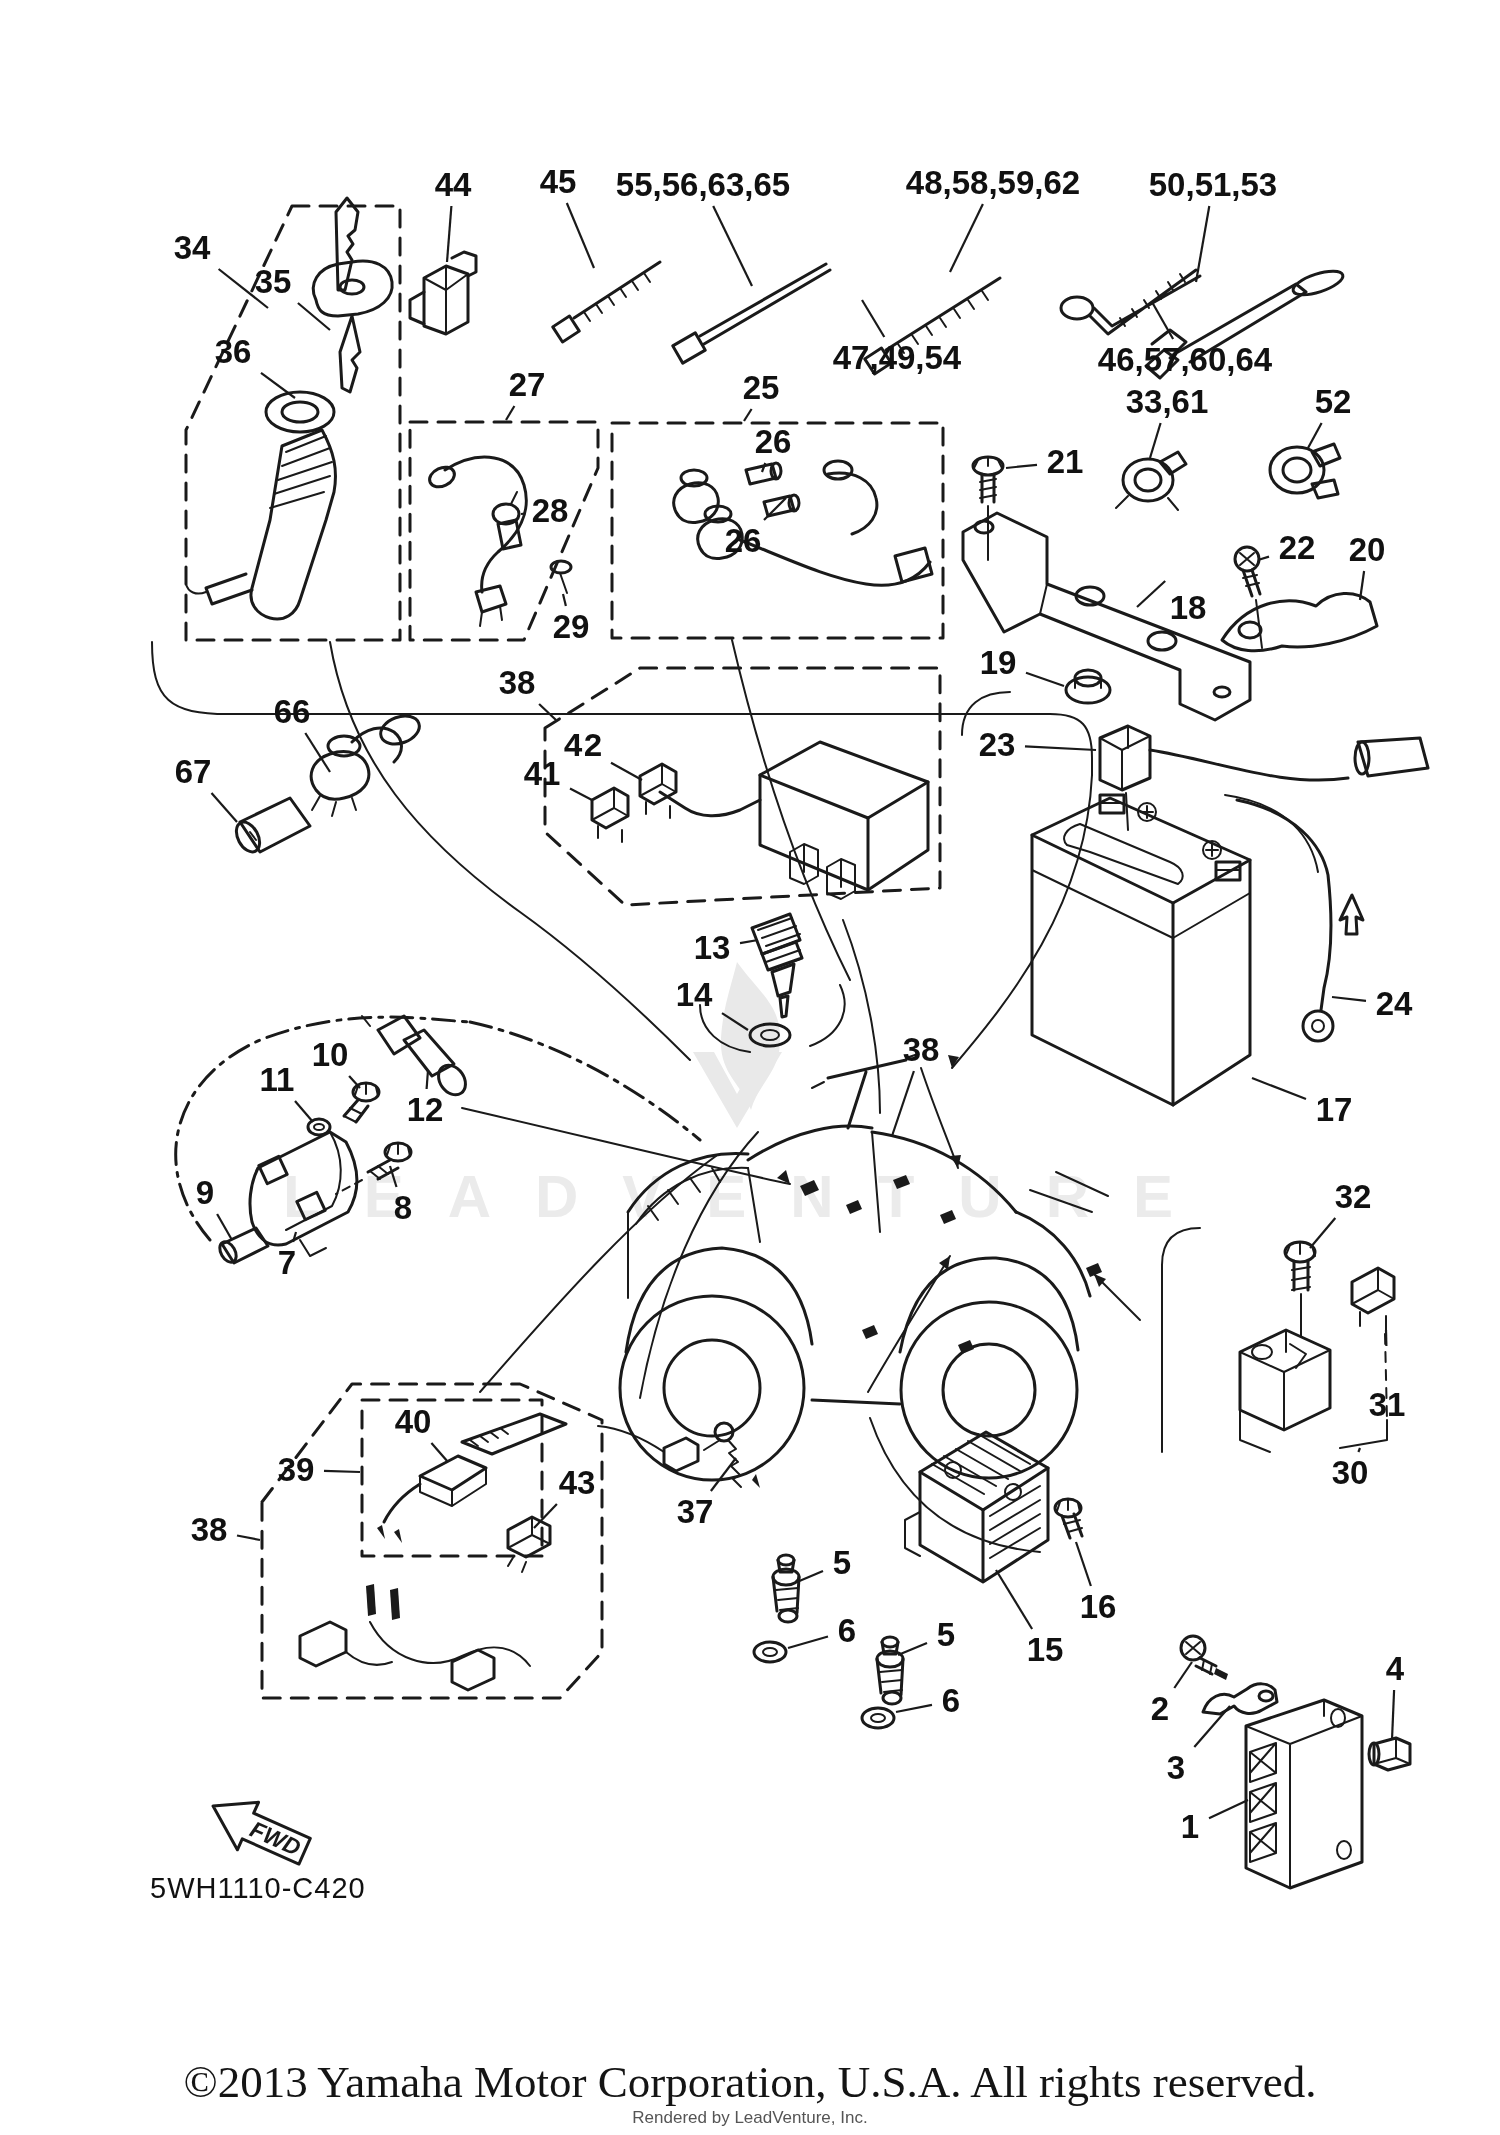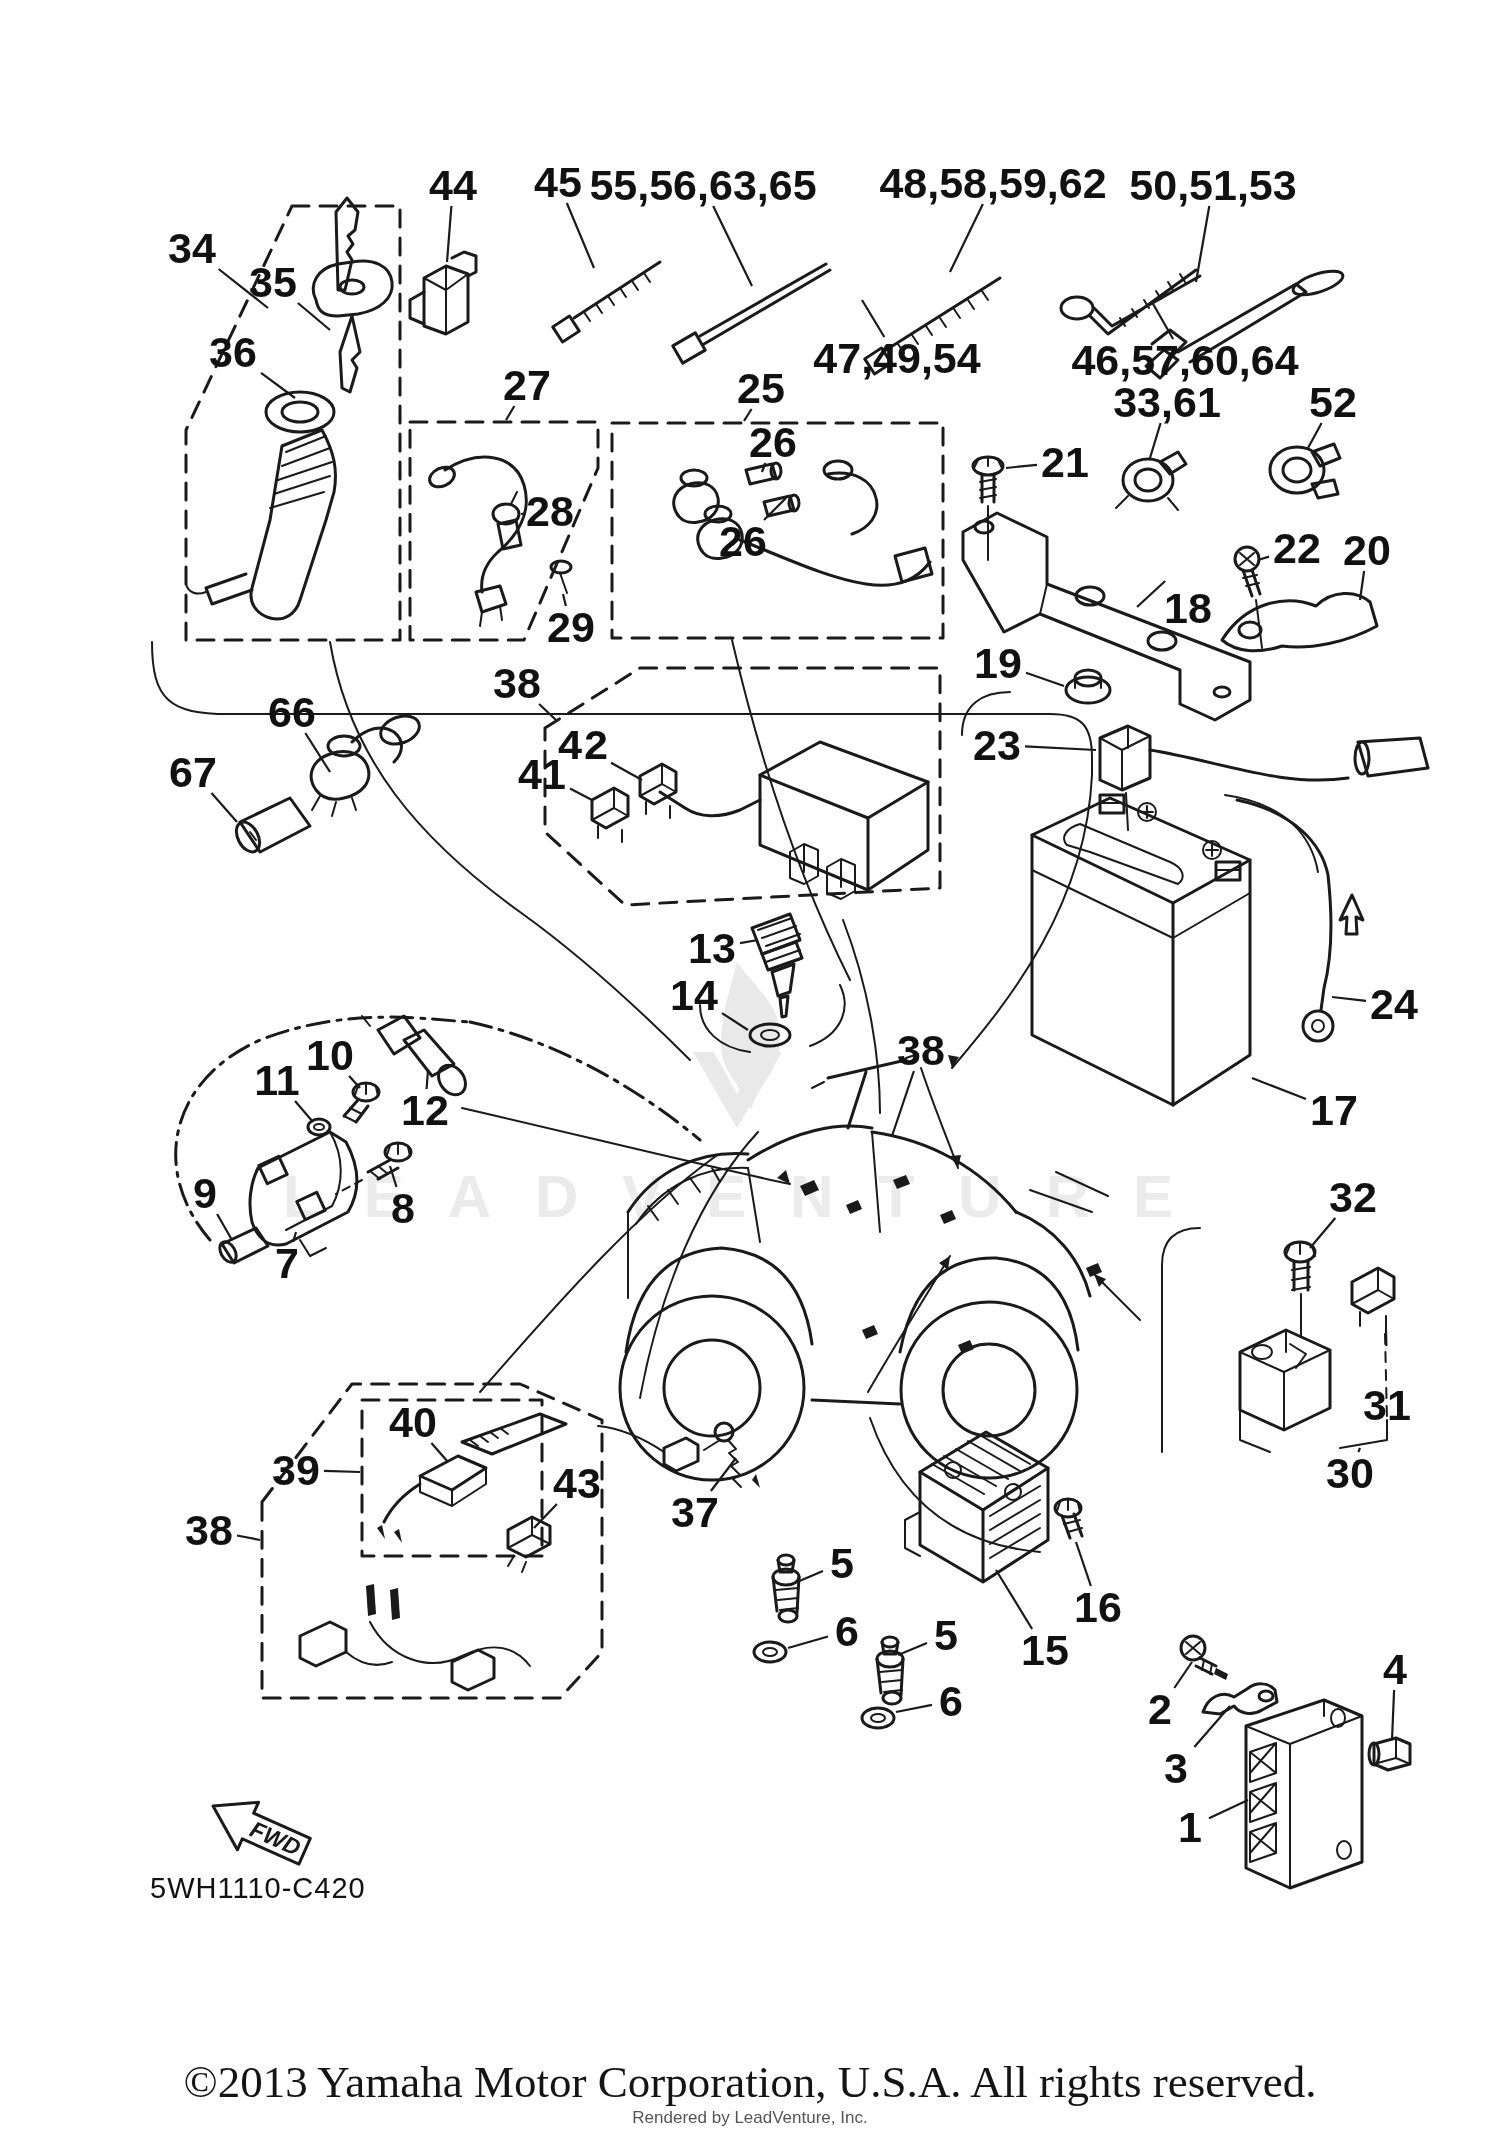--- a/index.html
+++ b/index.html
@@ -11,21 +11,21 @@
   svg.art{position:absolute;left:0;top:0;z-index:1;}
   svg.art .ln{fill:none;stroke:#1a1a1a;stroke-width:3;stroke-linecap:round;stroke-linejoin:round;}
   svg.art .thin{stroke-width:2;}
   svg.art .dashed{stroke-dasharray:17 11;}
   svg.art .dashdot{stroke-dasharray:22 8 4 8;}
   svg.art .fill-dark{fill:#1a1a1a;stroke:none;}
   svg.art .wm{fill:#e9e9e9;stroke:none;}
   #leaders{position:absolute;left:0;top:0;z-index:2;}
   #leaders line{stroke:#1a1a1a;stroke-width:2.2;}
   #callouts{position:absolute;left:0;top:0;width:100%;height:100%;z-index:3;pointer-events:none;}
-  .callout{position:absolute;transform:translate(-50%,-50%);font-size:43px;font-weight:bold;
+  .callout{position:absolute;transform:translate(-50%,-50%);font-size:33px;font-weight:bold;
            color:#111;white-space:nowrap;pointer-events:auto;cursor:pointer;}
   .fwd-text{font-style:italic;font-weight:bold;font-size:23px;fill:#1a1a1a;stroke:none;}
   .code-text{position:absolute;left:150px;top:1872px;font-size:29px;color:#111;
              letter-spacing:1px;z-index:3;}
   .copyright{position:absolute;left:0;top:2056px;width:100%;text-align:center;font-size:45px;
              color:#141414;font-family:"Liberation Serif", serif;z-index:3;white-space:nowrap;}
   .rendered-by{position:absolute;left:0;top:2108px;width:100%;text-align:center;font-size:17px;
              color:#555;z-index:3;}
 </style>
 </head>

